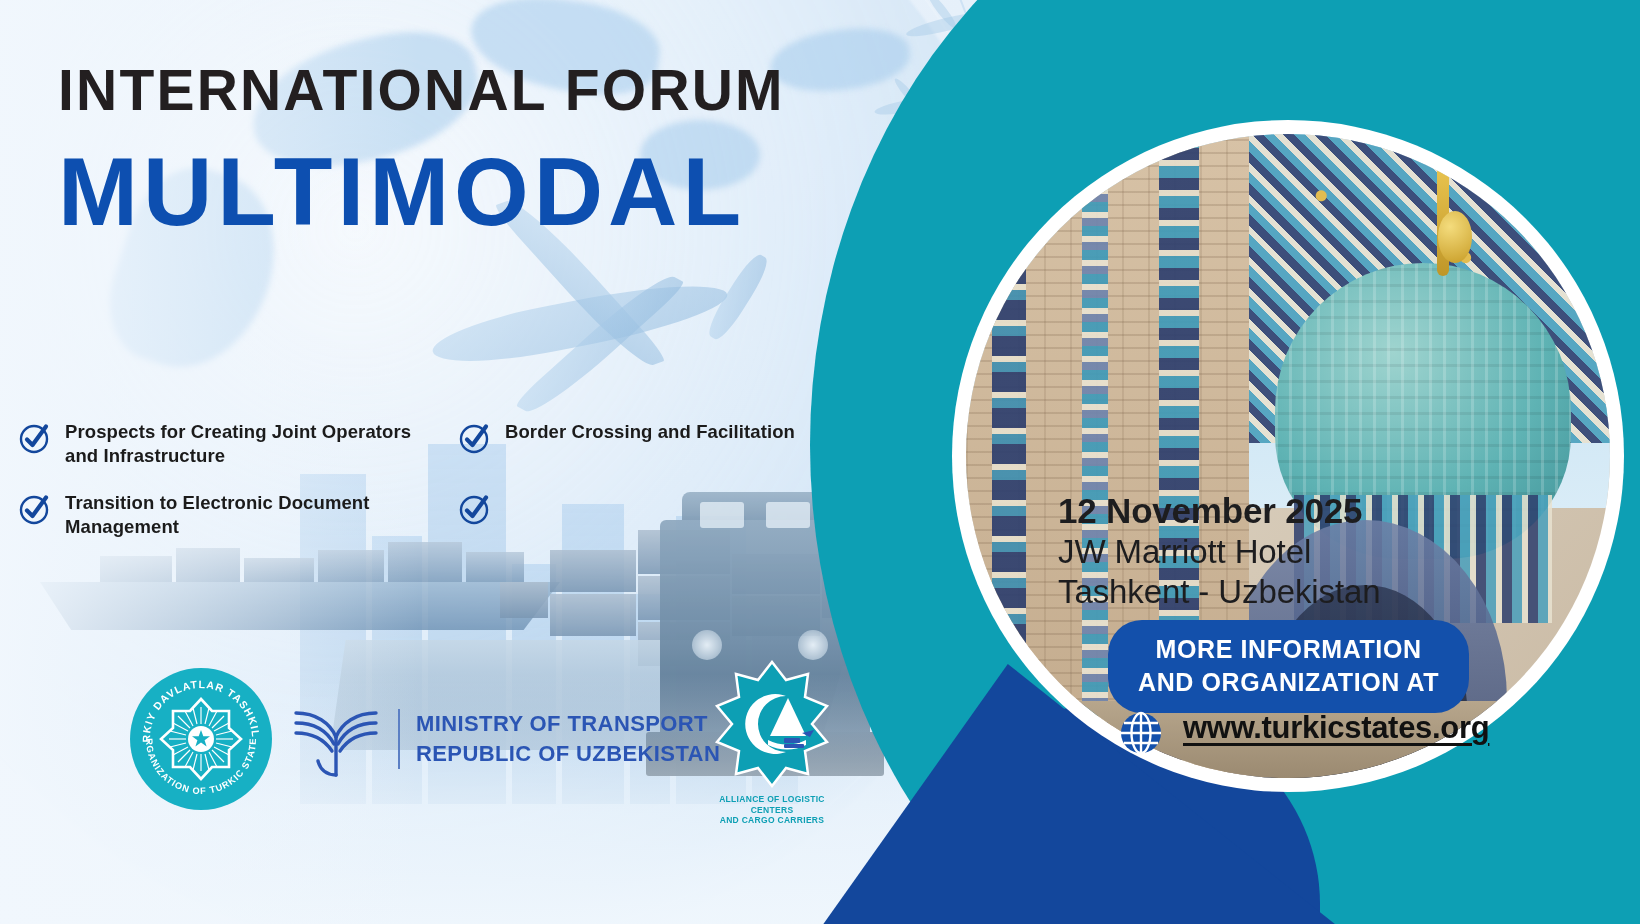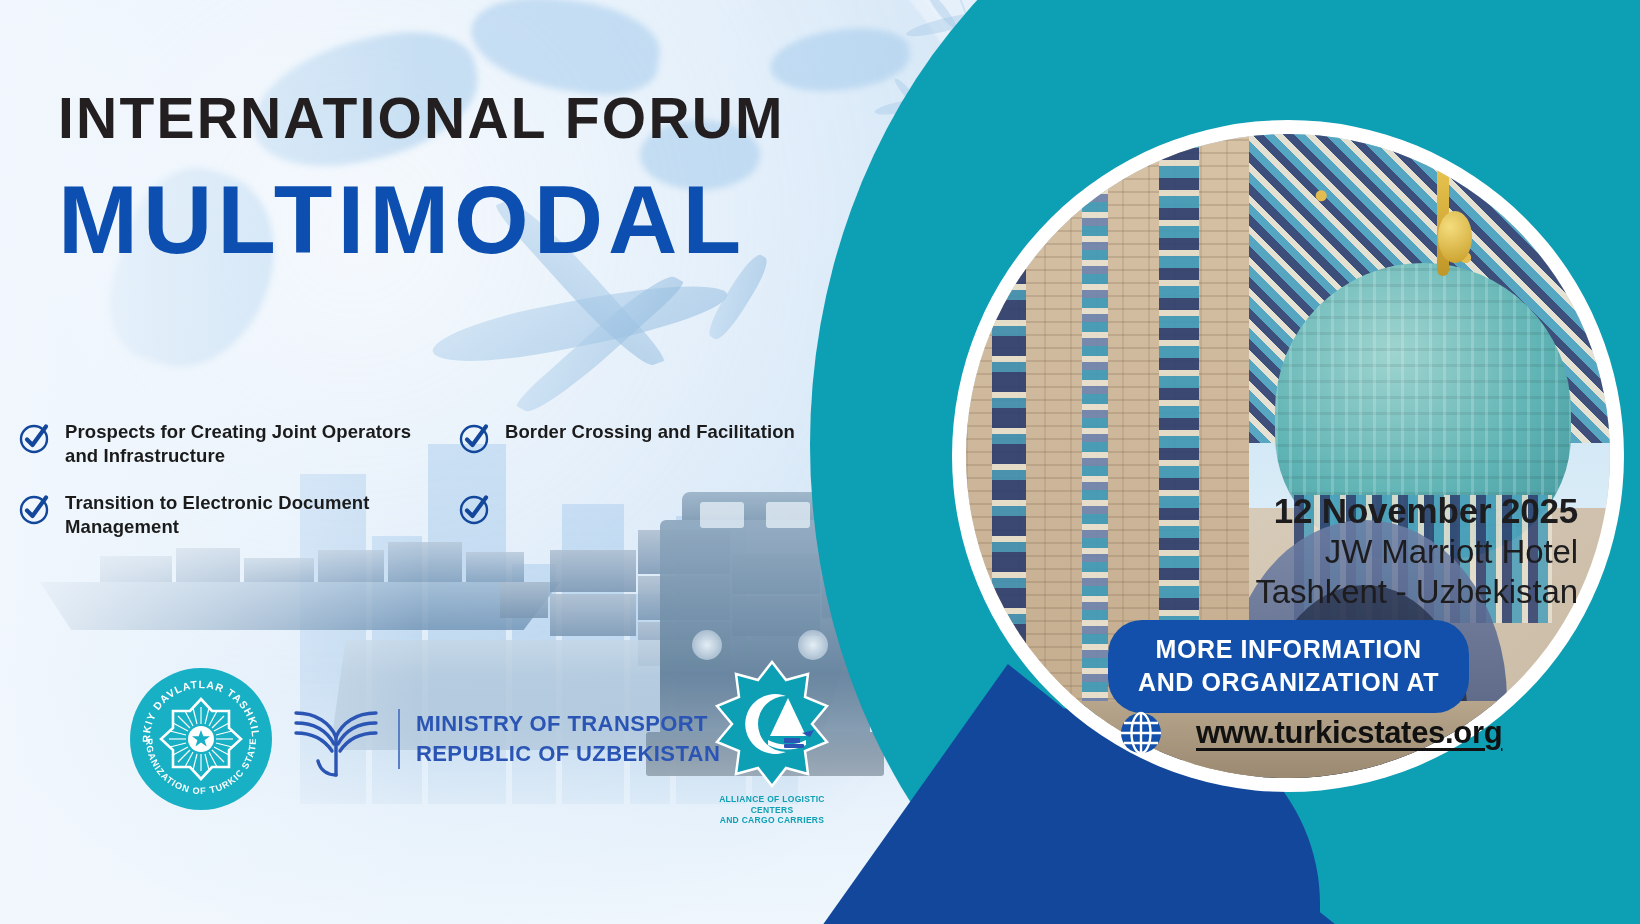--- a/index.html
+++ b/index.html
@@ -234,21 +234,21 @@
     background:linear-gradient(180deg,#2b3550,#1a2234);
     border-radius:50% 50% 0 0 / 70% 70% 0 0;
     opacity:.8;
   }
   .mq-ground {
     position:absolute; left:0; bottom:0; width:100%; height:12%;
     background:linear-gradient(180deg,#b7a68c,#9b8a71);
   }
 
   
-  .headline-wrap { position:absolute; left:58px; top:62px; width:840px;margin-top:28px; }
+  .headline-wrap { position:absolute; left:58px; top:62px; width:840px; }
   .kicker {
     font-size:57px; font-weight:700; letter-spacing:2.2px;
     color:#231f20; line-height:1; white-space:nowrap;
     font-family:"Liberation Sans", sans-serif;
   }
   .title1 {
     margin-top:26px;
     font-size:96px; font-weight:700; letter-spacing:5px;
     color:#0d4fb0; line-height:.98; white-space:nowrap;
   }
@@ -296,21 +296,21 @@
   .alc-logo { position:absolute; left:698px; top:660px; width:148px; text-align:center; }
   .alc-star { width:128px; height:128px; margin:0 auto; position:relative; }
   .alc-cap {
     margin-top:6px; font-size:8.5px; font-weight:700;
     color:#0d9fb4; letter-spacing:.3px; line-height:1.25;
   }
 
   
   .info-block {
     position:absolute; left:1058px; top:492px; width:520px;
-    text-align:right; z-index:6;
+    text-align:left; z-index:6;
   }
   .ev-date {
     font-size:35px; font-weight:700; color:#1d1d1f;
     letter-spacing:-.2px; line-height:1.08;
   }
   .ev-venue {
     font-size:33px; font-weight:400; color:#1d1d1f;
     letter-spacing:-.1px; line-height:1.22; margin-top:2px;
   }
   .ev-city {
@@ -325,21 +325,21 @@
     padding:13px 30px 15px 30px;
     text-align:center; z-index:7; cursor:pointer;
   }
   .cta-l1, .cta-l2 {
     font-size:25px; font-weight:700; letter-spacing:.6px;
     line-height:1.3; white-space:nowrap; display:block;
   }
 
   .url-row {
     position:absolute; left:1118px; top:710px;
-    display:flex; align-items:center; gap:32px; z-index:7;
+    display:flex; gap:19px; z-index:7;
   }
   .globe-icon { width:46px; height:46px; flex:0 0 auto; }
   .url-text {
     font-size:31px; font-weight:700; color:#111;
     text-decoration:underline; text-underline-offset:5px;
     text-decoration-thickness:3px; letter-spacing:-.3px;
     white-space:nowrap;
   }
 </style>
 </head>

